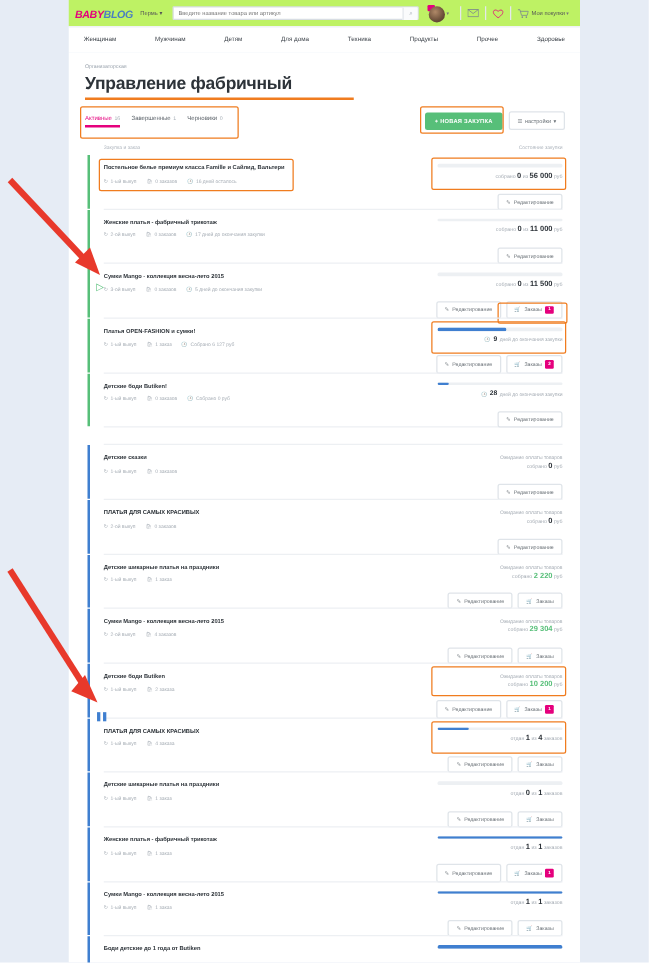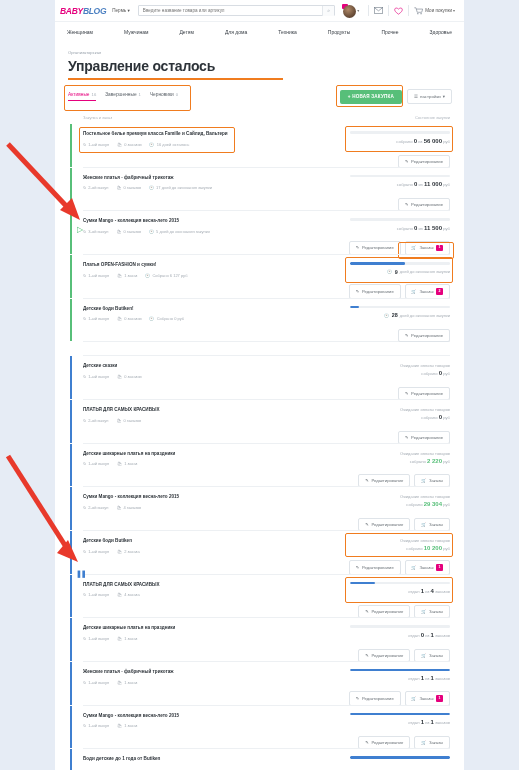--- a/index.html
+++ b/index.html
@@ -8,21 +8,21 @@
     background: #e6ecf5;
     font-family: "Liberation Sans", sans-serif;
     overflow: hidden;
     position: relative;
   }
   .page { position: relative; width: 519px; height: 770px; }
 
   
   .topbar {
     position: absolute; left: 55px; top: 0; width: 409px; height: 21px;
-    background: #ffffff; display: flex; align-items: center; padding: 0 5px;
+    background: #bef264; display: flex; align-items: center; padding: 0 5px;
   }
   .logo { font-size: 8.5px; font-weight: bold; font-style: italic; letter-spacing: -0.3px; }
   .logo .b1 { color: #e5007d; }
   .logo .b2 { color: #4a7fc1; }
   .city { font-size: 4.6px; color: #555; margin-left: 6px; white-space: nowrap; }
   .search-wrap {
     margin-left: 8px; flex: 1; height: 11px; border: 1px solid #d8dde3;
     border-radius: 1px; display: flex; align-items: center; background: #fff;
   }
   .search-input {
@@ -212,21 +212,21 @@
       <div class="nav-item">Детям</div>
       <div class="nav-item">Для дома</div>
       <div class="nav-item">Техника</div>
       <div class="nav-item">Продукты</div>
       <div class="nav-item">Прочее</div>
       <div class="nav-item">Здоровье</div>
     </div>
 
   <div class="content">
     <div class="breadcrumb">Организаторская</div>
-    <div class="page-title">Управление осталось</div>
+    <div class="page-title">Управление фабричный</div>
     <div class="title-rule"></div>
 
     <div class="tabsrow">
       <div class="tabs" id="tabs">
           <div class="tab active"><span>Активные</span><span class="cnt">16</span></div>
           <div class="tab"><span>Завершенные</span><span class="cnt">1</span></div>
           <div class="tab"><span>Черновики</span><span class="cnt">0</span></div>
         </div>
       <div class="tabs-box"></div>
       <div class="actions">

